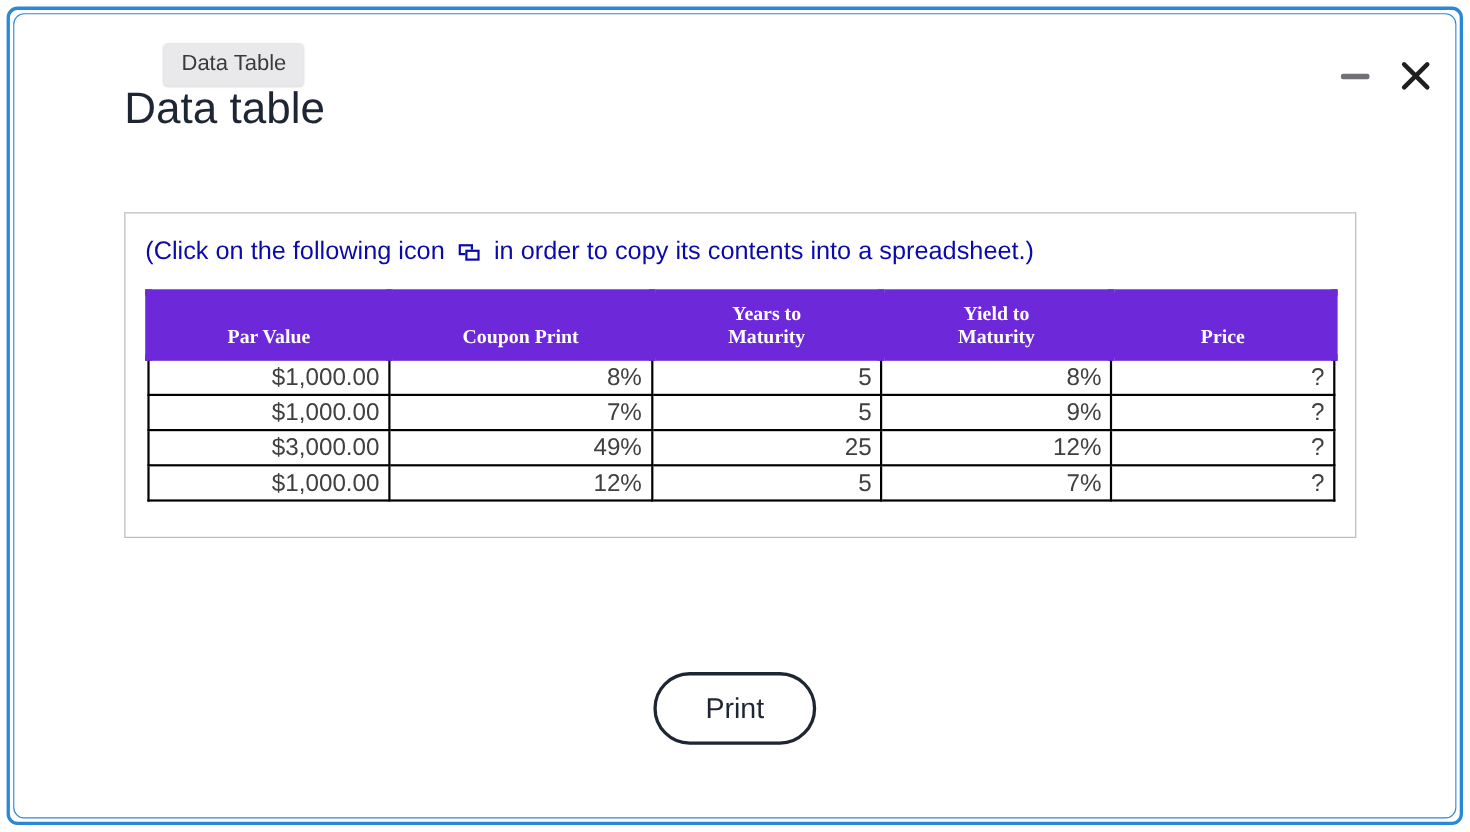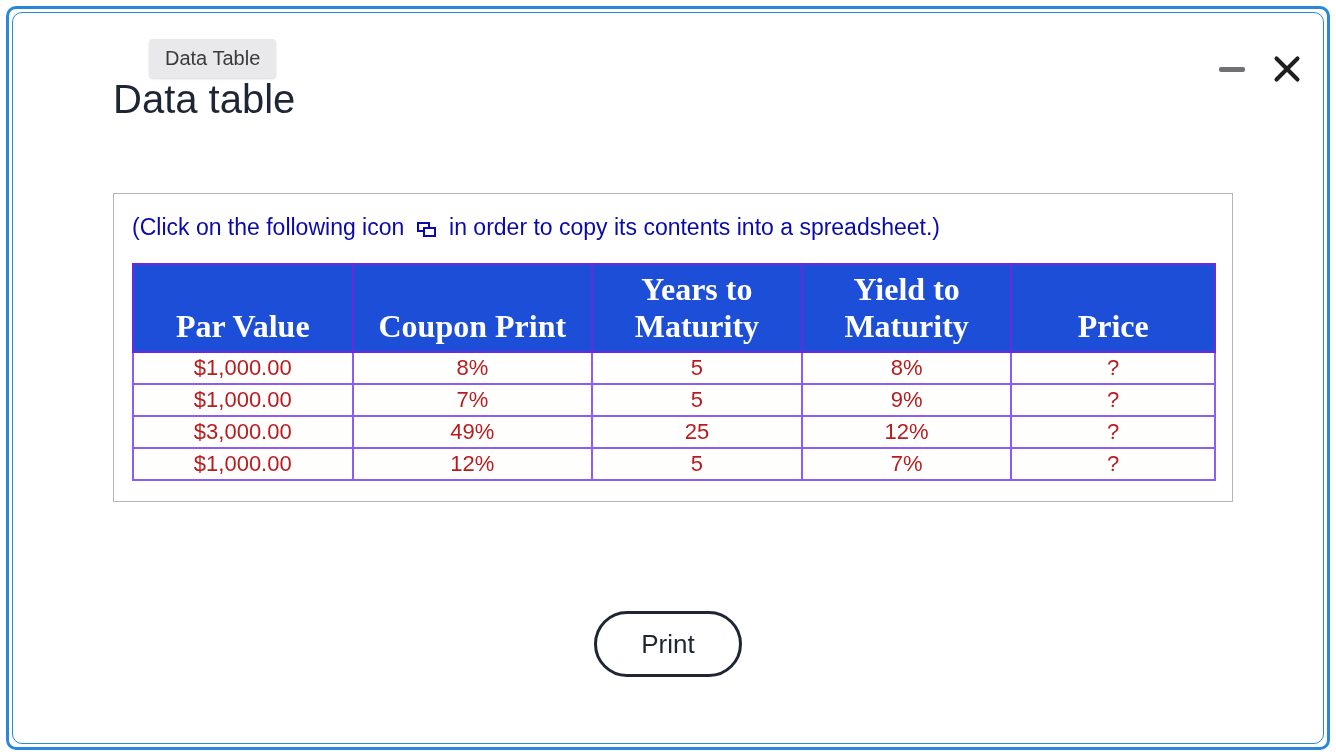--- a/index.html
+++ b/index.html
@@ -59,21 +59,21 @@
   }
   .win-controls .x-icn { width: 28px; height: 28px; }
   .win-controls .x-icn line { stroke: #1f1f1f; stroke-width: 3.5; stroke-linecap: round; }
 
   .panel {
     position: absolute;
     left: 100px; top: 180px;
     width: 1120px;
     border: 1px solid #b5b5b9;
     background: #fff;
-    padding: 16px 16px 20px 16px;
+    padding: 16px 16px 32px 16px;
   }
 
   .hint {
     color: #0a0aaa;
     font-size: 23px;
     margin: 4px 2px 22px 2px;
   }
   .hint .copy-icn {
     display: inline-block;
     vertical-align: -3px;
@@ -93,37 +93,37 @@
     border: 2px solid #0a0aaa;
     background: #fff;
   }
 
   table.data {
     border-collapse: collapse;
     width: 1084px;
     margin: 0 2px;
   }
   table.data th {
-    background: #1d4ed8;
+    background: #6d28d9;
     color: #fff;
     font-family: "Times New Roman", Times, serif;
     font-weight: 700;
-    font-size: 32px;
+    font-size: 18px;
     padding: 6px 8px;
-    border: 2px solid #6d28d9;
+    border: 6px solid #6d28d9;
     vertical-align: bottom;
     line-height: 1.15;
   }
   table.data td {
-    border: 2px solid #8b5cf6;
-    text-align: center;
+    border: 2px solid #000000;
+    text-align: right;
     font-size: 22px;
     font-family: Arial, Helvetica, sans-serif;
     padding: 2px 8px;
-    color: #b91c1c;
+    color: #404040;
   }
   table.data col.c1 { width: 220px; }
   table.data col.c2 { width: 240px; }
   table.data col.c3 { width: 210px; }
   table.data col.c4 { width: 210px; }
   table.data col.c5 { width: 204px; }
 
   .btns {
     position: absolute;
     left: 0; right: 0;

